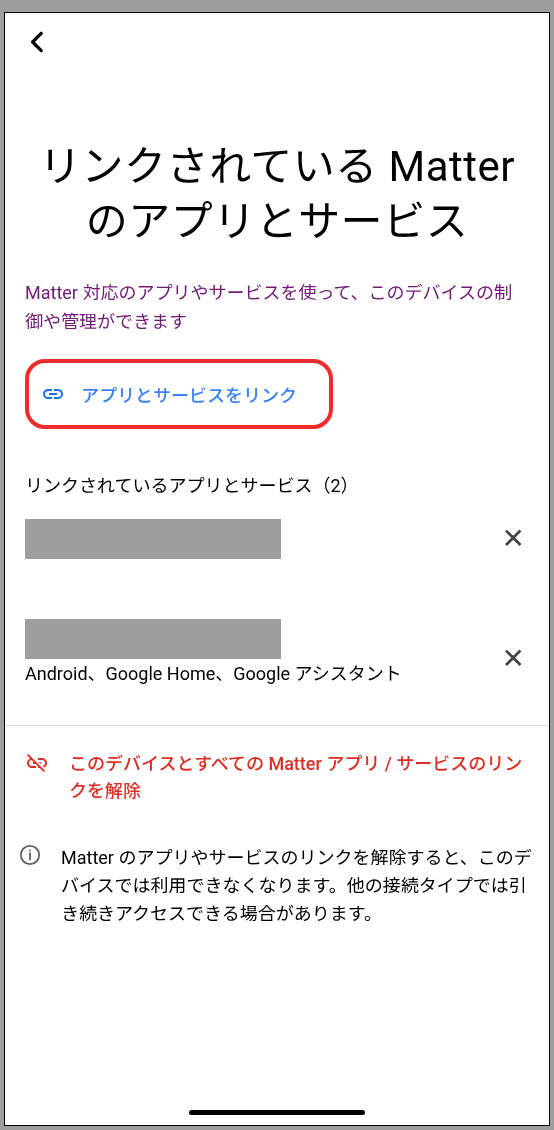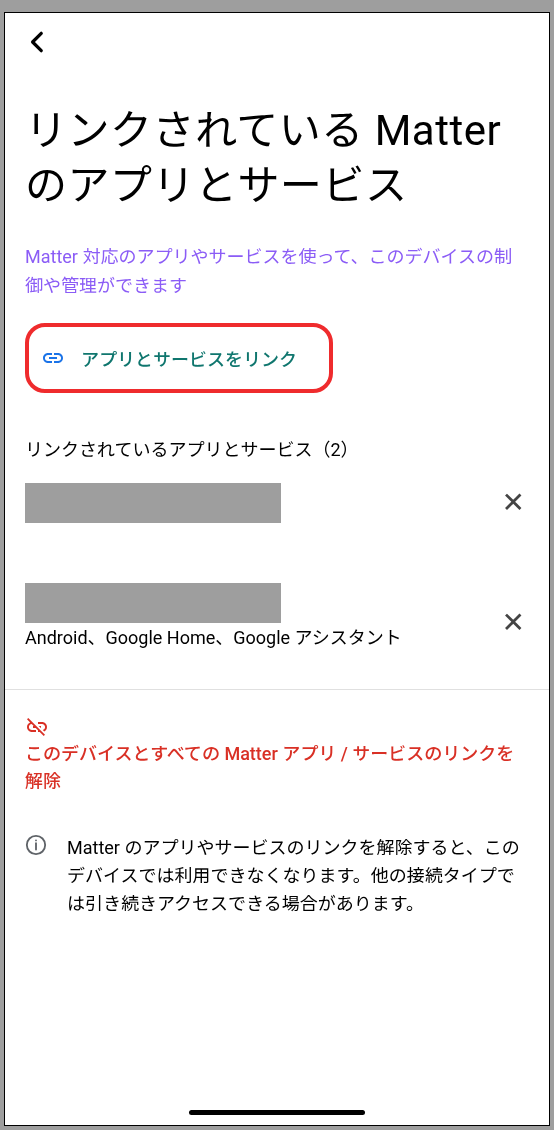--- a/index.html
+++ b/index.html
@@ -24,45 +24,46 @@
       font-size: 30px;
       font-weight: 600;
       cursor: pointer;
       line-height: 1;
     }
     .content { padding: 0 20px; }
     .title {
       font-size: 42px;
       font-weight: 400;
       line-height: 1.3;
-      margin-top: 44px;
+      margin-top: 80px;
       letter-spacing: 0.5px;
+      text-align: center;
     }
     .subtitle {
       font-size: 18px;
-      color: #8b5cf6;
+      color: #701a75;
       margin-top: 30px;
       line-height: 1.6;
     }
     .link-btn-wrap {
       margin-top: 22px;
       border: 4px solid #ef2b2d;
       border-radius: 20px;
       display: inline-flex;
       align-items: center;
       padding: 18px 32px 18px 12px;
     }
     .link-icon {
       color: #1a73e8;
       margin-right: 16px;
       display: flex;
       align-items: center;
     }
     .link-btn {
-      color: #0f766e;
+      color: #3b82f6;
       font-size: 18px;
       font-weight: 500;
     }
     .section-header {
       font-size: 18px;
       font-weight: 400;
       margin-top: 42px;
     }
     .list-item {
       display: flex;
@@ -91,37 +92,36 @@
     .divider {
       border: none;
       border-top: 1px solid #e0e0e0;
       margin-top: 40px;
     }
     .unlink-row {
       display: flex;
       padding: 0 20px;
       margin-top: 24px;
       color: #d93025;
-      flex-direction: column;
     }
     .unlink-icon {
       margin-right: 20px;
       flex-shrink: 0;
       display: flex;
       align-items: center;
       height: 26px;
     }
     .unlink-text {
       font-size: 18px;
       font-weight: 500;
       line-height: 1.5;
     }
     .info-row {
       display: flex;
-      padding: 0 20px;
+      padding: 0 14px;
       margin-top: 40px;
       color: #000;
     }
     .info-icon {
       margin-right: 20px;
       flex-shrink: 0;
       font-size: 22px;
       color: #5f6368;
       line-height: 1;
     }

